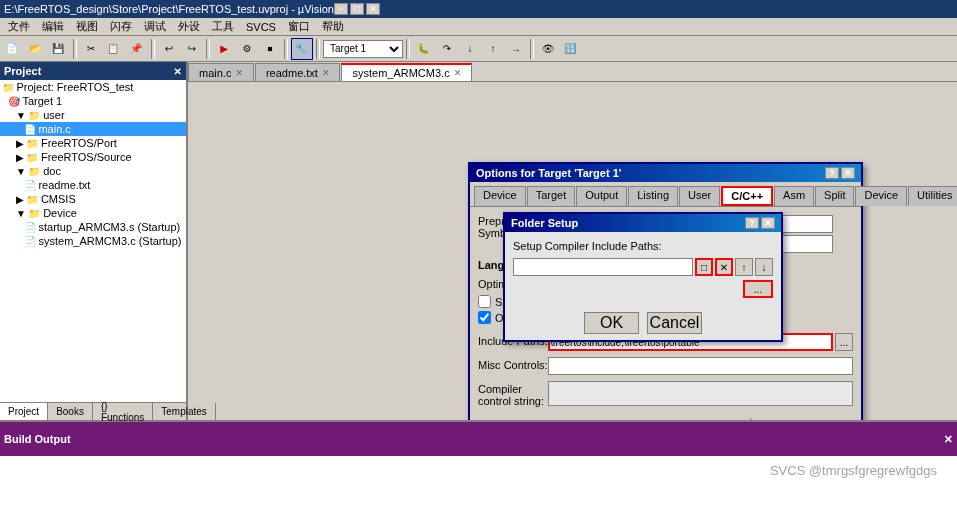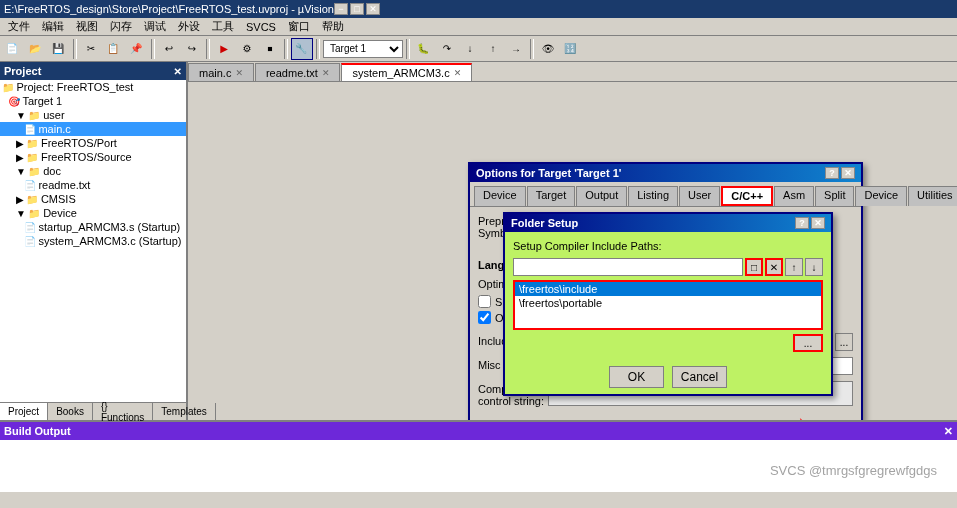--- a/index.html
+++ b/index.html
@@ -38,53 +38,53 @@
     .editor-tab .close-x { margin-left: 4px; font-size: 9px; color: #666; }
     .editor-content { flex: 1; background: #1e1e1e; position: relative; overflow: hidden; }
     .code-area { position: absolute; top: 0; left: 0; right: 0; bottom: 0; display: flex; }
 
     
     .status-bar { height: 18px; background: #d4d0c8; border-top: 1px solid #808080; display: flex; align-items: center; padding: 0 4px; font-size: 10px; }
     .status-item { padding: 0 8px; border-right: 1px solid #808080; }
 
     
     .build-output { height: 70px; background: #d4d0c8; border-top: 2px solid #808080; }
-    .build-title { background: #6d28d9; color: white; height: 18px; display: flex; align-items: center; padding: 0 4px; font-size: 11px; font-weight: bold; }
+    .build-title { background: #701a75; color: white; height: 34px; display: flex; align-items: center; padding: 0 4px; font-size: 11px; font-weight: bold; }
     .build-content { background: white; height: calc(70px - 18px); font-family: monospace; font-size: 10px; padding: 2px 4px; overflow: auto; }
 
     
     .overlay { position: absolute; top: 0; left: 0; right: 0; bottom: 0; pointer-events: none; }
 
     
     .dialog-options { position: absolute; top: 100px; left: 280px; width: 395px; background: #d4d0c8; border: 2px solid #000080; box-shadow: 3px 3px 6px rgba(0,0,0,0.4); pointer-events: all; }
     .dialog-title { background: linear-gradient(to right, #000080, #1084d0); color: white; height: 18px; display: flex; align-items: center; padding: 0 6px; font-size: 11px; font-weight: bold; }
     .dialog-title-buttons { margin-left: auto; display: flex; gap: 2px; }
     .dlg-btn { width: 14px; height: 12px; background: #d4d0c8; border: 1px solid #888; font-size: 9px; cursor: pointer; display: flex; align-items: center; justify-content: center; }
     .dialog-tabs { display: flex; background: #d4d0c8; padding: 4px 4px 0; gap: 1px; border-bottom: 1px solid #808080; }
     .dlg-tab { padding: 2px 8px; background: #c0c0c0; border: 1px solid #808080; border-bottom: none; font-size: 11px; cursor: pointer; }
     .dlg-tab.active { background: #d4d0c8; border-bottom: 1px solid #d4d0c8; font-weight: bold; background: white; border: 2px solid red; }
     .dialog-body { padding: 8px; background: #d4d0c8; }
     .dialog-row { display: flex; align-items: flex-start; margin-bottom: 6px; font-size: 11px; }
     .text-field { width: 100%; height: 18px; background: white; border: 1px solid #808080; font-size: 11px; padding: 0 2px; }
     .checkbox-row { display: flex; align-items: center; gap: 4px; font-size: 11px; margin-bottom: 3px; }
 
     
-    .dialog-folder { position: absolute; top: 150px; left: 315px; width: 330px; background: #bef264; border: 2px solid #000080; box-shadow: 3px 3px 6px rgba(0,0,0,0.4); pointer-events: all; }
+    .dialog-folder { position: absolute; top: 150px; left: 315px; width: 280px; background: #e5e5e5; border: 2px solid #000080; box-shadow: 3px 3px 6px rgba(0,0,0,0.4); pointer-events: all; }
     .folder-title { background: linear-gradient(to right, #000080, #1084d0); color: white; height: 18px; display: flex; align-items: center; padding: 0 6px; font-size: 11px; font-weight: bold; }
     .folder-body { padding: 8px; }
     .folder-label { font-size: 11px; margin-bottom: 6px; }
     .folder-input-row { display: flex; align-items: center; gap: 2px; margin-bottom: 4px; }
     .folder-input { flex: 1; height: 18px; border: 1px solid #808080; background: white; font-size: 11px; padding: 0 2px; }
     .folder-list { width: 100%; height: 50px; background: white; border: 1px solid #808080; font-size: 11px; overflow: auto; }
     .folder-list-item { padding: 1px 4px; cursor: pointer; }
     .folder-list-item:first-child { background: #0078d7; color: white; }
     .folder-btn { width: 18px; height: 18px; background: #d4d0c8; border: 1px solid #808080; font-size: 10px; cursor: pointer; display: flex; align-items: center; justify-content: center; }
     .folder-browse-btn { width: 22px; height: 18px; background: #d4d0c8; border: 1px solid #808080; font-size: 10px; cursor: pointer; display: flex; align-items: center; justify-content: center; }
     .folder-footer { display: flex; justify-content: center; gap: 8px; padding: 6px 8px; }
-    .folder-footer-btn { width: 55px; height: 22px; background: #d4d0c8; border: 1px solid #808080; font-size: 12px; cursor: pointer; display: flex; align-items: center; justify-content: center; }
+    .folder-footer-btn { width: 55px; height: 22px; background: #d4d0c8; border: 1px solid #808080; font-size: 16px; cursor: pointer; display: flex; align-items: center; justify-content: center; }
 
     
     .watermark { position: absolute; bottom: 30px; right: 20px; color: rgba(100,100,100,0.6); font-size: 13px; font-family: Arial; }
 
     .editor-wrapper { position: relative; flex: 1; overflow: hidden; }
   </style>
 </head>
 <body>
 
 <div style="width:957px; height:508px; position:relative; overflow:hidden; background:#d4d0c8;">
@@ -328,24 +328,20 @@
             <div class="folder-label">Setup Compiler Include Paths:</div>
 
             <div class="folder-input-row">
               <input type="text" class="folder-input" value="" style="">
               <div class="folder-btn" style="background:#d4d0c8;border:2px solid red;">□</div>
               <div class="folder-btn" style="border:2px solid red;">✕</div>
               <div class="folder-btn">↑</div>
               <div class="folder-btn">↓</div>
             </div>
 
-            <div class="folder-list" style="border:2px solid red;">
-              <div class="folder-list-item">\freertos\include</div>
-              <div class="folder-list-item">\freertos\portable</div>
-            </div>
 
             <div style="display:flex; justify-content:flex-end; margin-top:4px;">
               <div class="folder-browse-btn" style="width:30px;border:2px solid red;">...</div>
             </div>
 
             <div style="position:absolute;right:25px;top:195px;color:red;font-size:16px;font-weight:bold;">→</div>
           </div>
           <div class="folder-footer">
             <button class="folder-footer-btn">OK</button>
             <button class="folder-footer-btn">Cancel</button>

